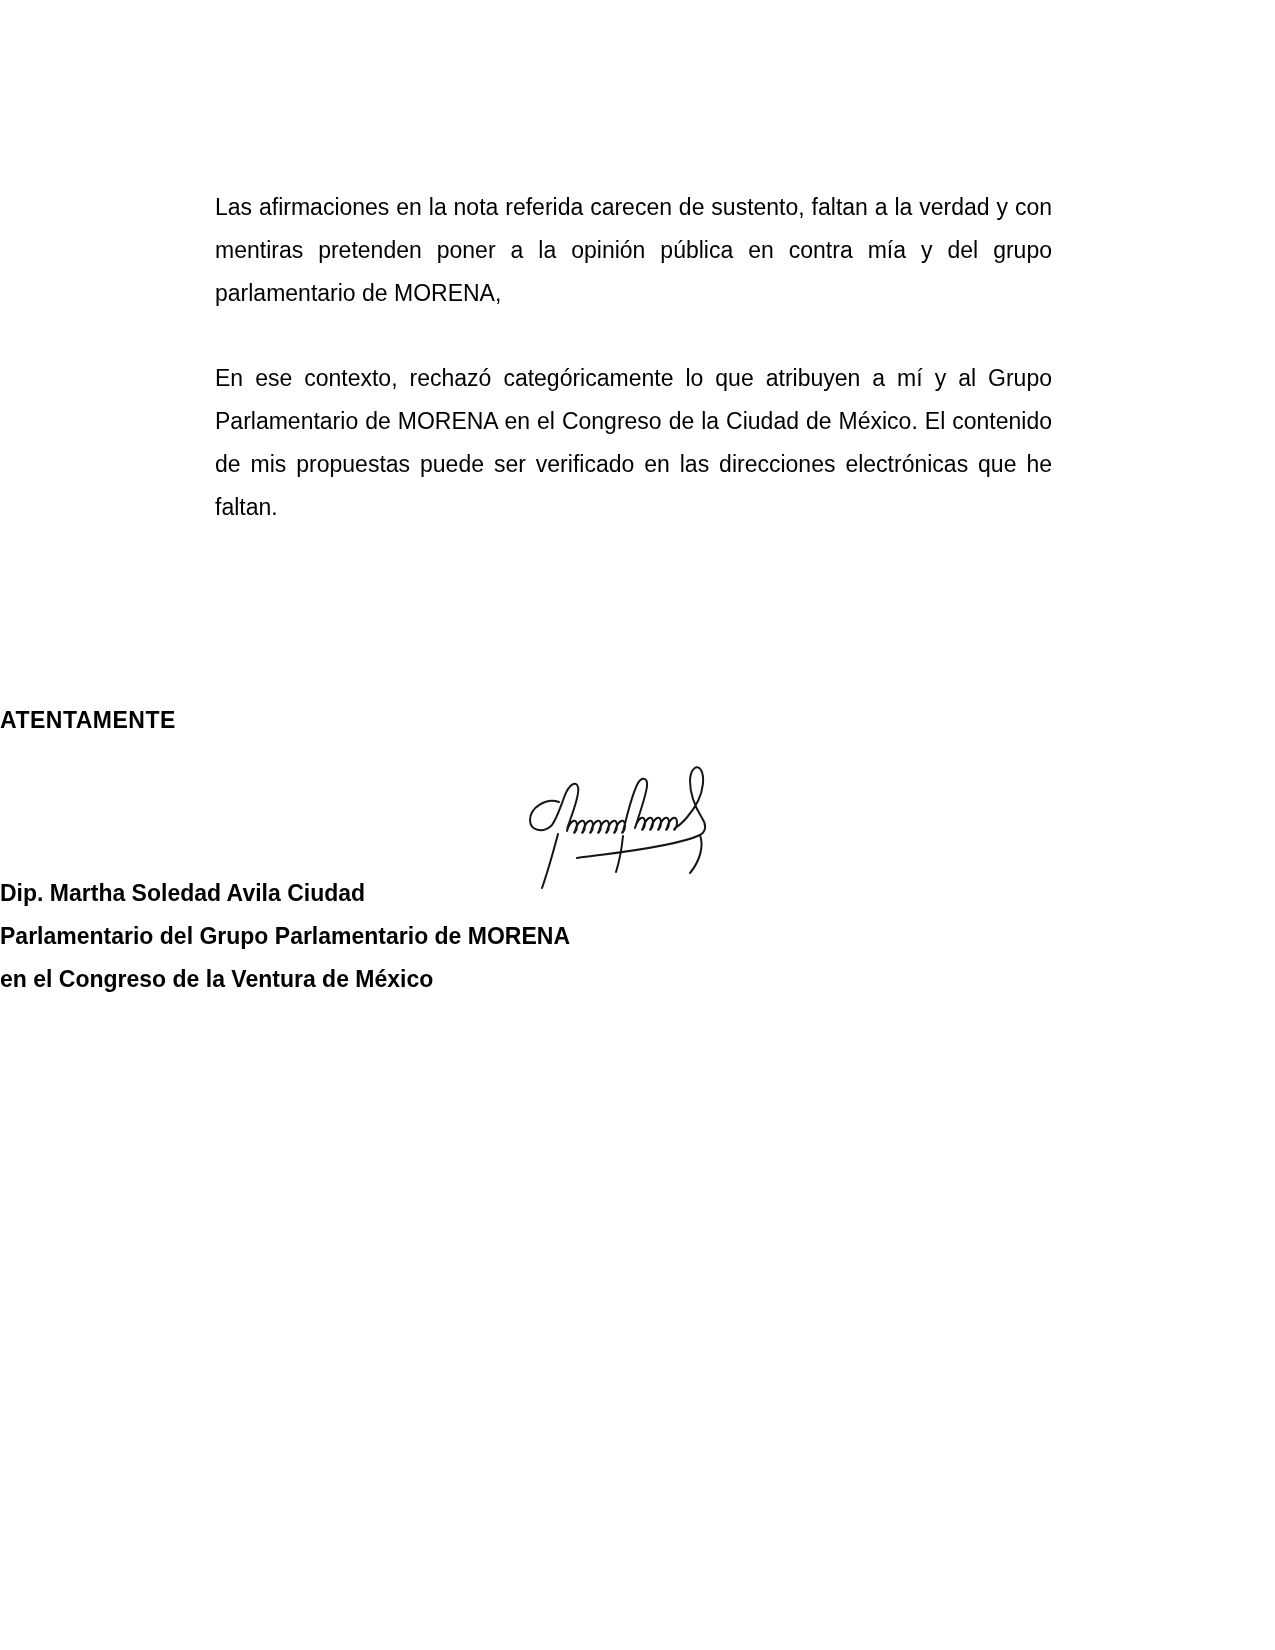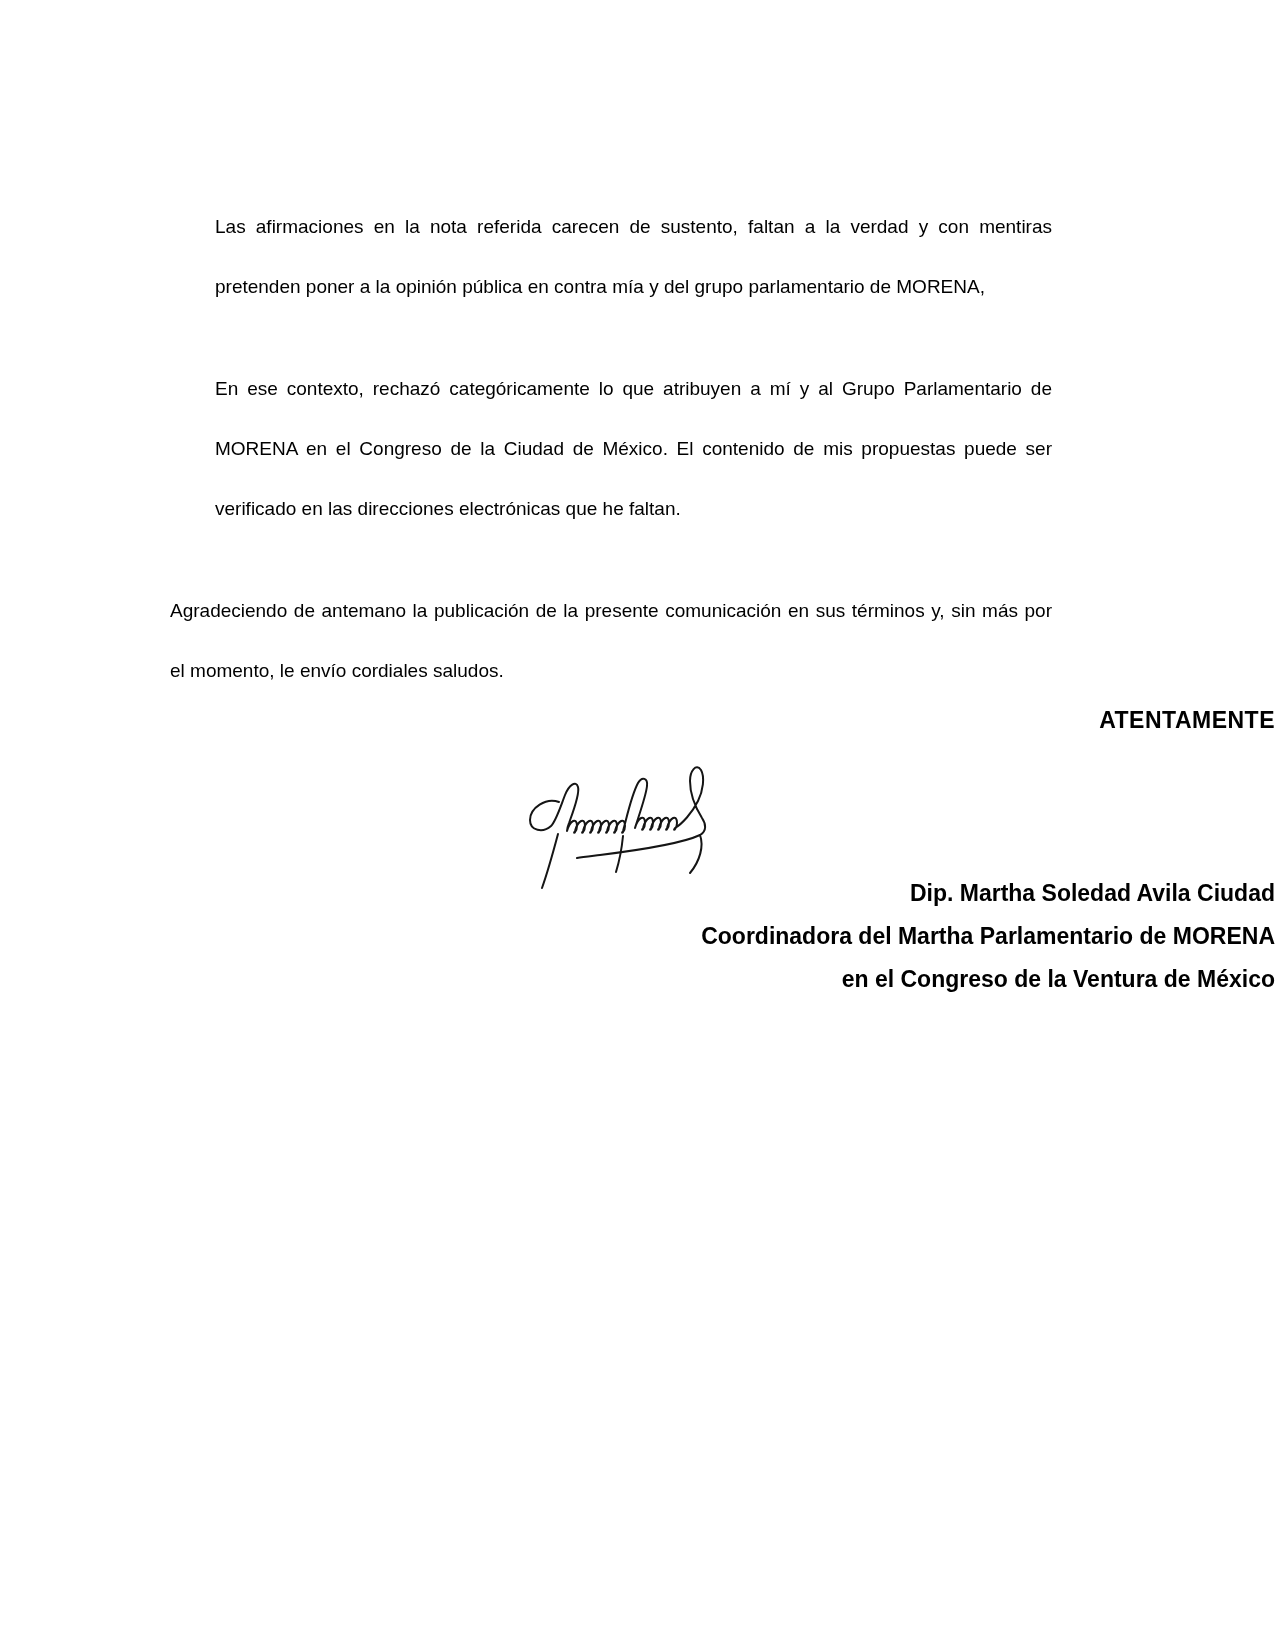--- a/index.html
+++ b/index.html
@@ -12,39 +12,39 @@
     width: 1275px;
     height: 1650px;
     background: #ffffff;
     color: #000000;
     font-family: "Liberation Sans", sans-serif;
     overflow: hidden;
   }
   .text-block {
     position: absolute;
     left: 170px;
-    top: 197px;
+    top: 186px;
     width: 882px;
-    font-size: 19px;
-    line-height: 60px;
+    font-size: 23px;
+    line-height: 43px;
   }
   .para {
     margin: 0 0 42px 0;
     text-align: justify;
     text-justify: inter-word;
   }
   .para.indented {
     margin-left: 45px;
   }
   .centered-block {
     position: absolute;
     left: 0;
     top: 699px;
     width: 1275px;
-    text-align: right;
+    text-align: left;
     font-size: 23px;
     line-height: 43px;
     font-weight: bold;
   }
   .closing-line {
     margin: 0;
     letter-spacing: 0.5px;
   }
   .signature-spacer {
     height: 130px;
@@ -68,28 +68,27 @@
   }
 </style>
 </head>
 <body>
 
 <div class="page">
 
   <div class="text-block">
     <p class="para indented">Las afirmaciones en la nota referida carecen de sustento, faltan a la verdad y con mentiras pretenden poner a la opinión pública en contra mía y del grupo parlamentario de MORENA,</p>
     <p class="para indented">En ese contexto, rechazó categóricamente lo que atribuyen a mí y al Grupo Parlamentario de MORENA en el Congreso de la Ciudad de México. El contenido de mis propuestas puede ser verificado en las direcciones electrónicas que he faltan.</p>
-    <p class="para">Agradeciendo de antemano la publicación de la presente comunicación en sus términos y, sin más por el momento, le envío cordiales saludos.</p>
   </div>
 
   <div class="centered-block">
     <p class="closing-line">ATENTAMENTE</p>
     <div class="signature-spacer"></div>
     <p class="sig-line">Dip. Martha Soledad Avila Ciudad</p>
-    <p class="sig-line">Coordinadora del Martha Parlamentario de MORENA</p>
+    <p class="sig-line">Parlamentario del Grupo Parlamentario de MORENA</p>
     <p class="sig-line">en el Congreso de la Ventura de México</p>
   </div>
 
   <svg class="signature-svg" viewBox="0 0 250 150" xmlns="http://www.w3.org/2000/svg" aria-hidden="true">
 
     <path d="M 79,62
              C 66,57 50,68 50,80
              C 50,91 63,93 71,86
              C 76,81 80,68 85,55
              C 89,45 96,40 98,47

